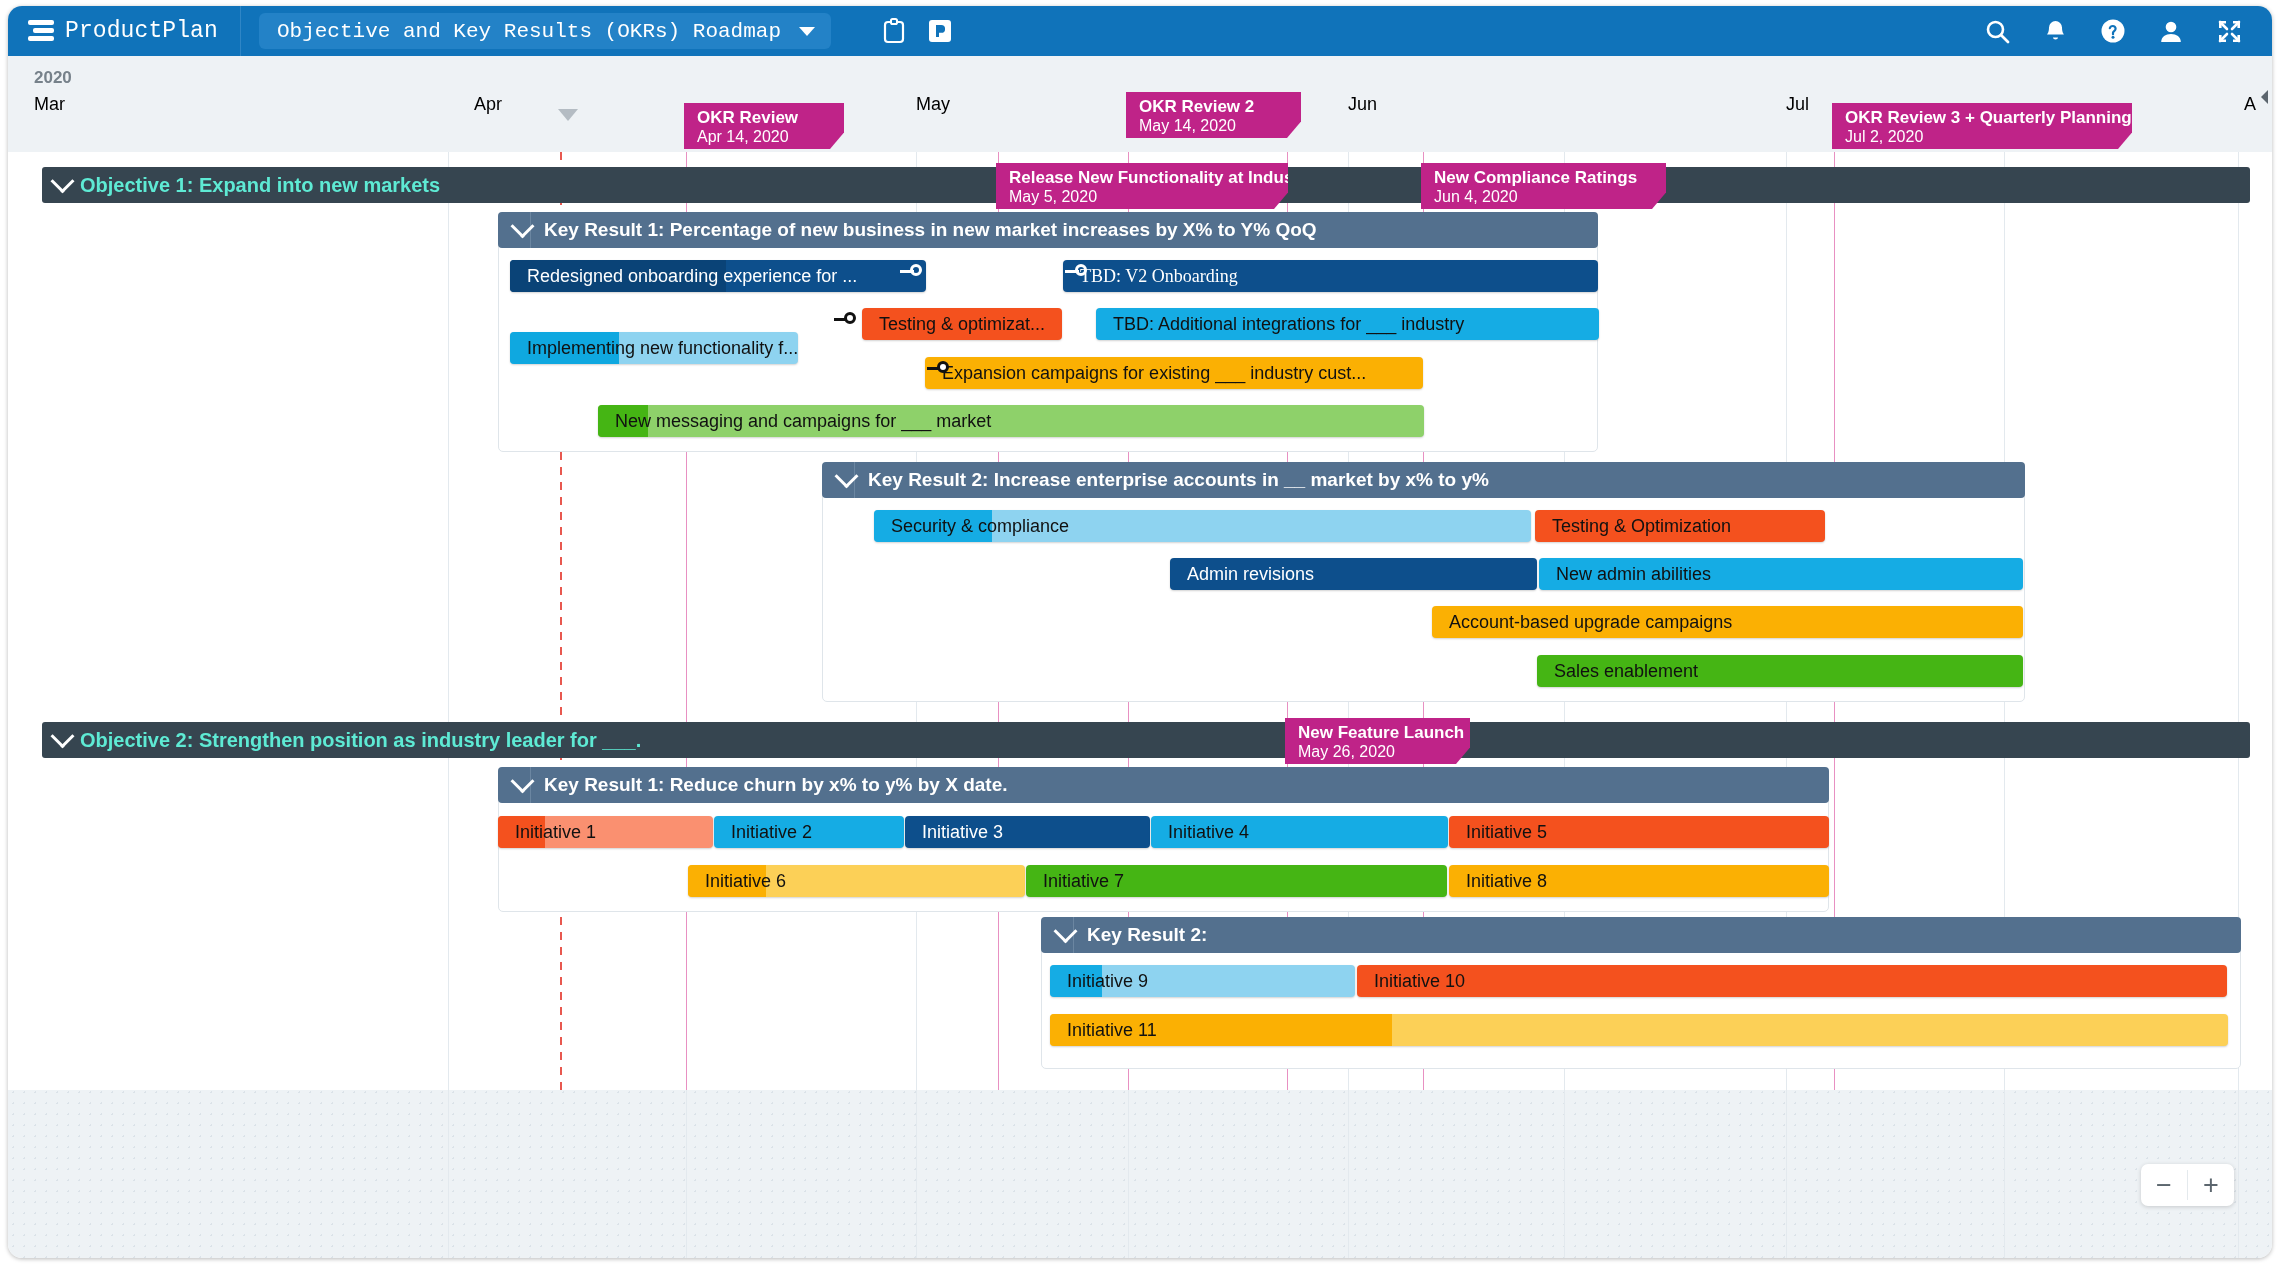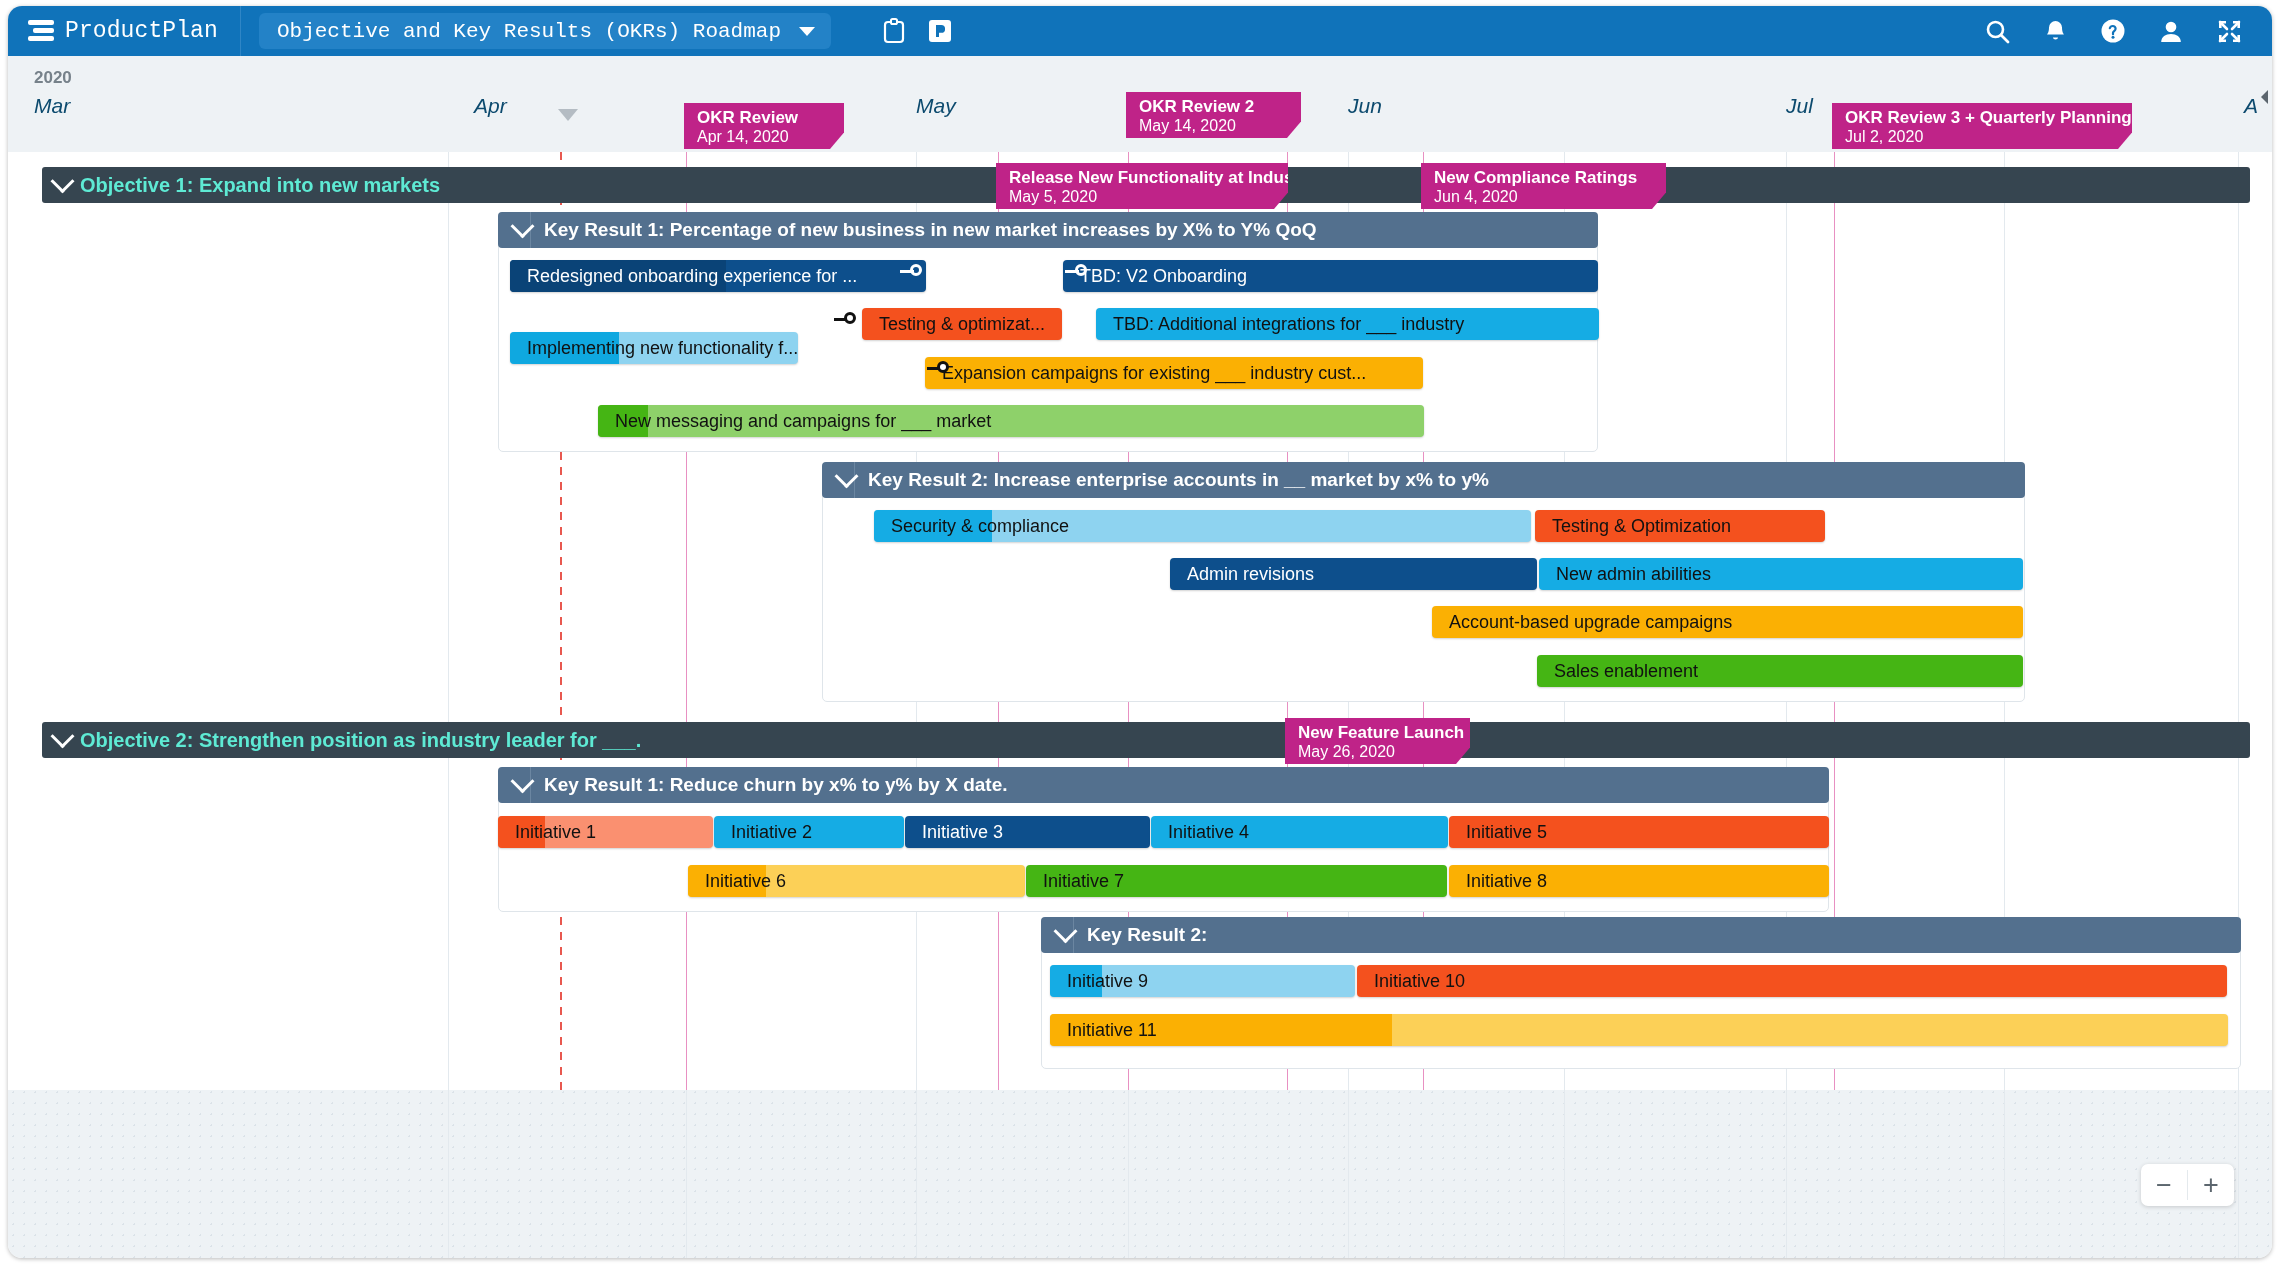--- a/index.html
+++ b/index.html
@@ -46,21 +46,21 @@
   #leftIcons{margin-left:40px;display:flex;}
   #rightIcons{margin-left:auto;display:flex;padding-right:14px;}
   #rightIcons .tbicon{width:58px;}
 
   
   #header{
     position:absolute;left:0;top:50px;width:2264px;height:96px;
     background:#eef2f5;border-bottom:1px solid #d4dce2;
   }
   #yearlbl{position:absolute;left:26px;top:12px;font-size:17px;color:#76818a;font-weight:bold;}
-  .monthlbl{position:absolute;top:38px;font-size:21px;color:#0c4a6e;font-style:italic;}
+  .monthlbl{position:absolute;top:38px;font-size:18px;color:#000000;}
   #aprcaret{
     position:absolute;top:53px;width:0;height:0;
     border-left:10px solid transparent;border-right:10px solid transparent;
     border-top:12px solid #b4bcc3;
   }
 
   
   #canvas{
     position:absolute;left:0;top:146px;width:2264px;height:1106px;
     background:#eef2f5;
@@ -287,21 +287,21 @@
         </div>
         <div class="bar dark" style="left: 502px; top: 108px; width: 416px; background: rgb(13, 79, 140);">
           <div class="prog" style="width: 52%; background: rgb(10, 67, 119);"></div>
           <div class="lbl" style="width: 416px;">Redesigned onboarding experience for ...</div>
         </div>
         <div class="knob w" style="top: 112px; left: 892px;">
           <div class="stem" style="background: rgb(255, 255, 255);"></div>
           <div class="ring" style="border-color: rgb(255, 255, 255); background: transparent;"></div>
         </div>
         <div class="bar dark" style="left: 1055px; top: 108px; width: 535px; background: rgb(13, 79, 140);">
-          <div class="lbl" style="width: 535px;">TBD: V2 Onboarding</div>
+          <div class="lbl" style="width: 535px; font-family: Liberation Serif, serif;">TBD: V2 Onboarding</div>
         </div>
         <div class="knob w" style="top: 112px; left: 1057px;">
           <div class="stem" style="left: 0px; background: rgb(255, 255, 255);"></div>
           <div class="ring" style="border-color: rgb(255, 255, 255); background: transparent;"></div>
         </div>
         <div class="bar light" style="left: 502px; top: 156px; width: 288px; background: rgb(142, 211, 240); margin-top: 24px;">
           <div class="prog" style="width: 38%; background: rgb(15, 168, 224);"></div>
           <div class="lbl" style="width: 350px;">Implementing new functionality f...</div>
         </div>
         <div class="knob" style="top: 160px; left: 826px;">

